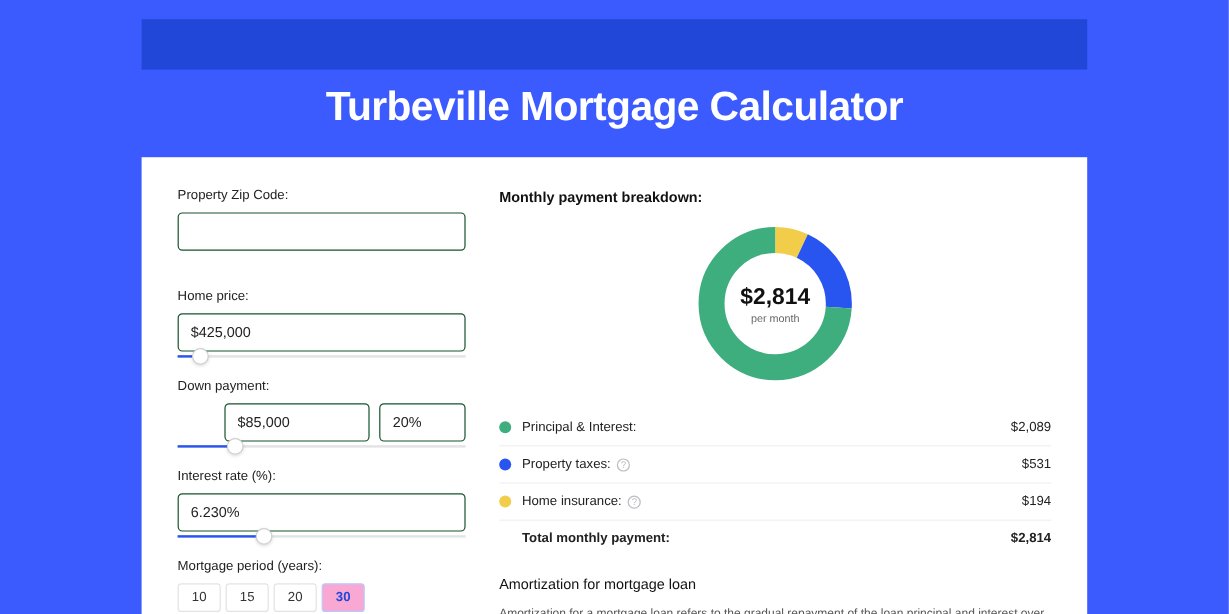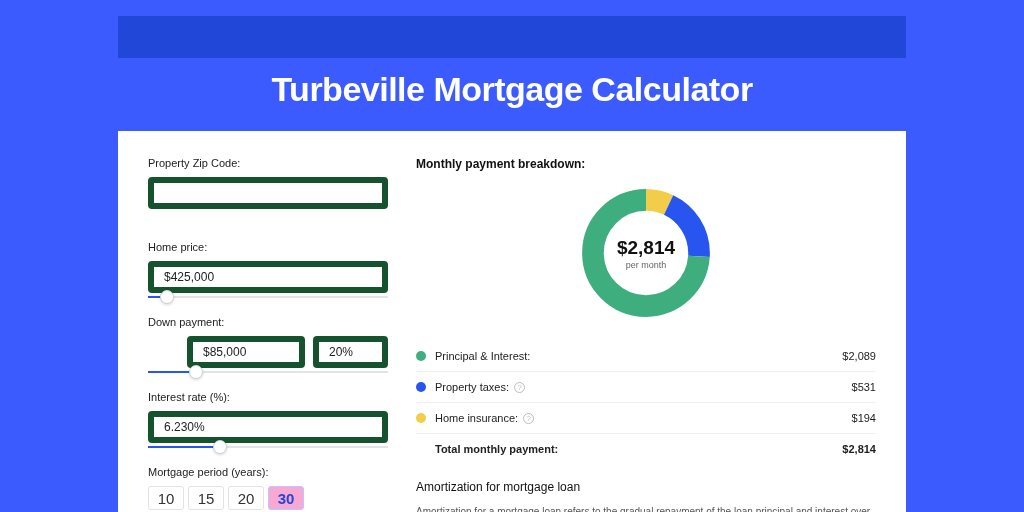--- a/index.html
+++ b/index.html
@@ -36,21 +36,21 @@
   .right-col { flex: 1; }
   .form-label {
     font-size: 11px;
     color: #222;
     margin-bottom: 8px;
     display: block;
   }
   .form-input {
     width: 100%;
     height: 32px;
-    border: 6px solid #14532d;
+    border: 1px solid #14532d;
     border-radius: 4px;
     padding: 0 10px;
     font-size: 12px;
     color: #222;
     background: #fff;
   }
   .group { margin-bottom: 32px; }
   .group-home { margin-bottom: 18px; }
   .input-row { display: flex; gap: 8px; margin-left: 39px; }
   .input-row .form-input:first-child { flex: 2; }
@@ -74,21 +74,21 @@
     box-shadow: 0 1px 3px rgba(0,0,0,0.15);
     border-radius: 50%;
     top: 50%;
     transform: translate(-50%, -50%);
   }
   .period-row { display: flex; gap: 4px; }
   .period-btn {
     width: 36px; height: 24px;
     border: 1px solid #e3e3e6;
     border-radius: 3px;
-    font-size: 15px;
+    font-size: 11px;
     background: #fff;
     color: #333;
     display: flex;
     align-items: center;
     justify-content: center;
     cursor: pointer;
   }
   .period-btn.active {
     background: #f9a8d4;
     border-color: #b9c9ff;

